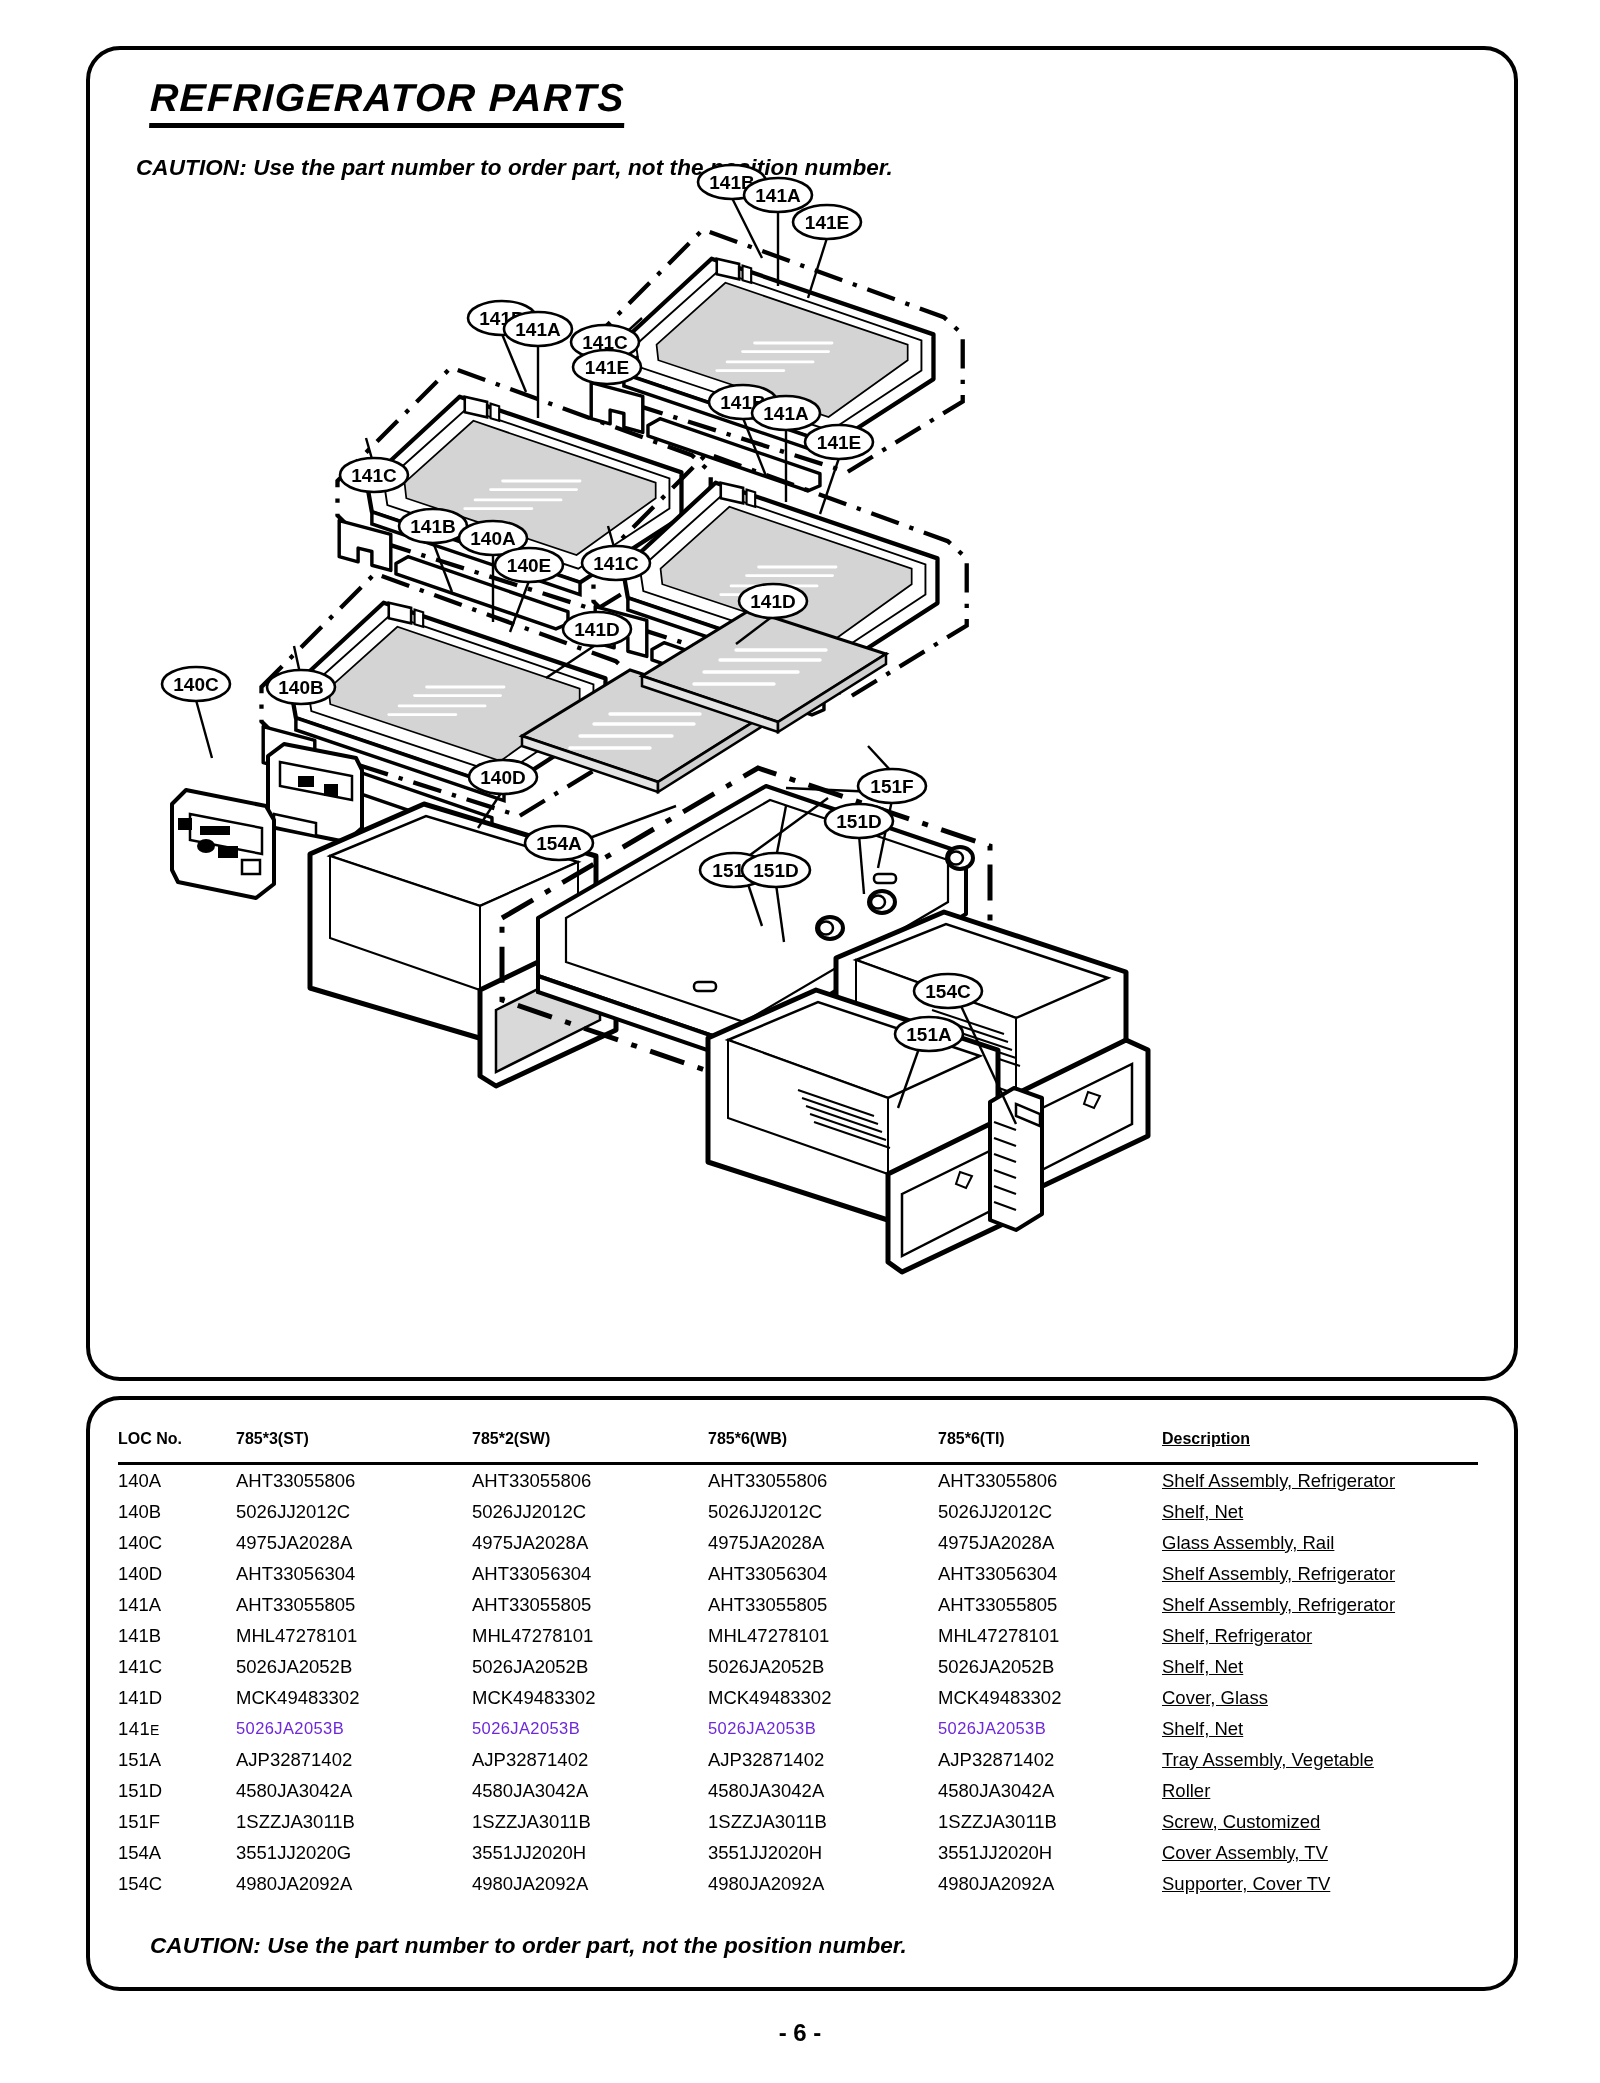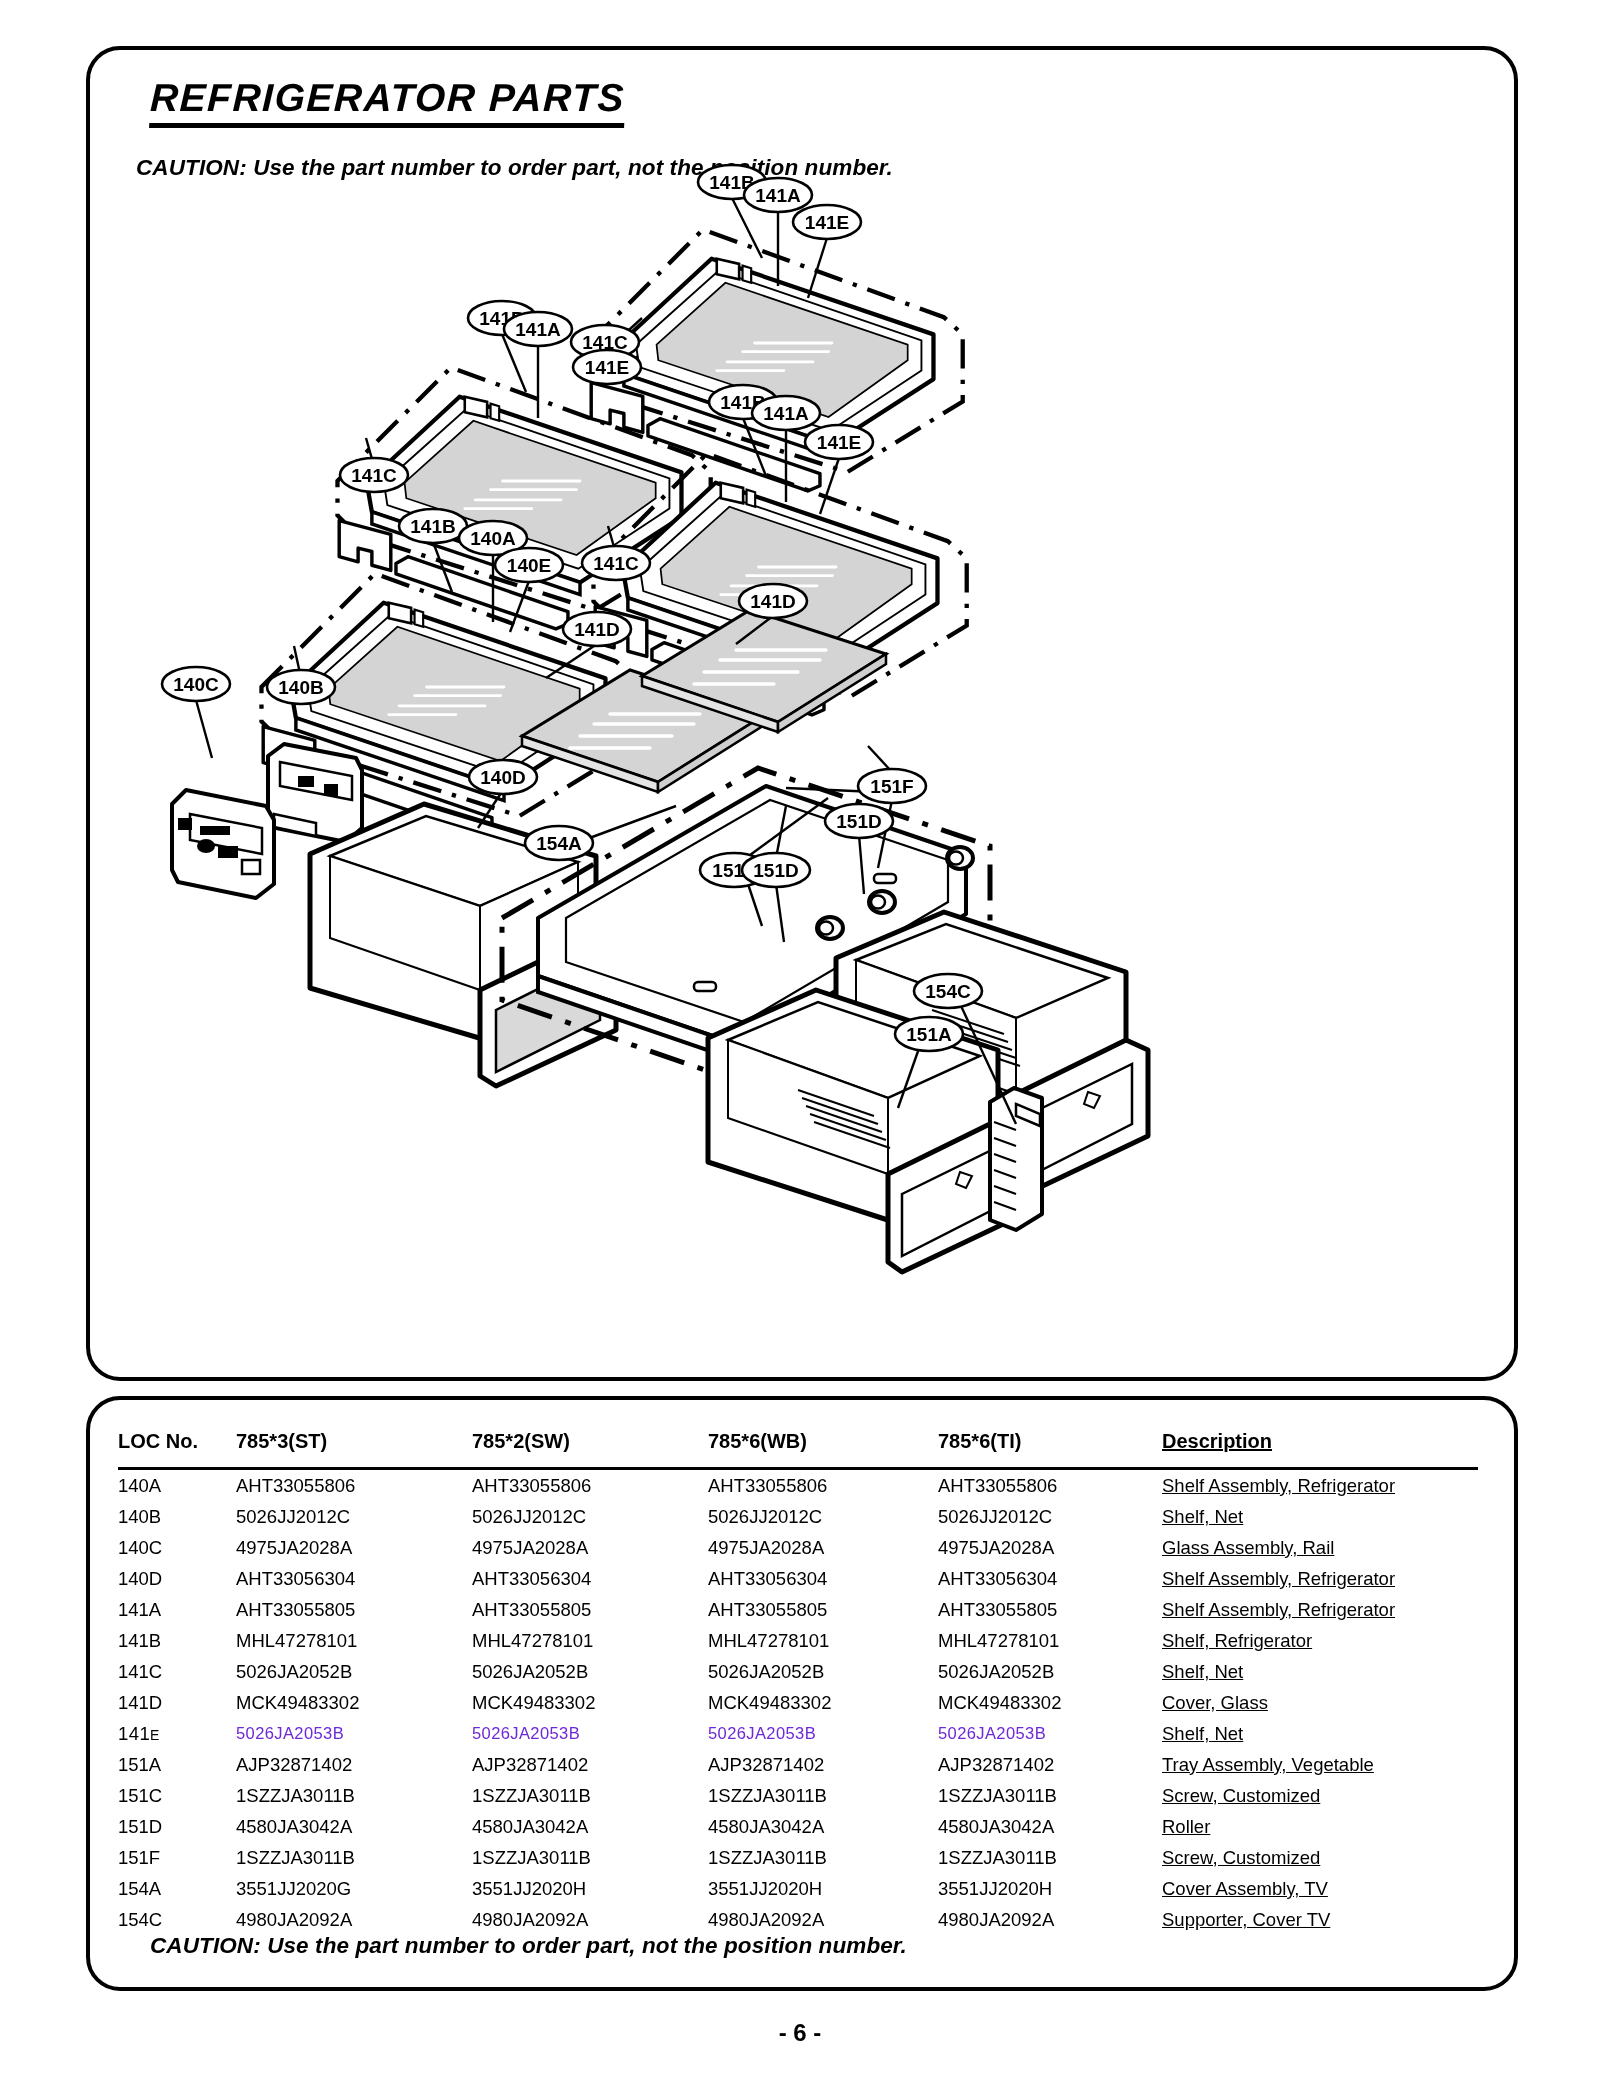--- a/index.html
+++ b/index.html
@@ -33,21 +33,21 @@
     position:absolute;left:0;top:2019px;width:1600px;text-align:center;
     font-size:24px;font-weight:bold;
   }
 
   
   #parts-table{
     position:absolute;left:118px;top:1424px;width:1360px;
     border-collapse:collapse;font-size:18.5px;
   }
   #parts-table th{
-    text-align:left;font-weight:bold;font-size:20px;
+    text-align:left;font-weight:bold;font-size:16px;
     padding:6px 0 14px 0;
   }
   #parts-table thead tr{border-bottom:3px solid #000;}
   #parts-table td{padding:4.5px 0;white-space:nowrap;}
   .c-loc{width:118px;}
   .c-p1{width:236px;}
   .c-p2{width:236px;margin-left:36px;}
   .c-p3{width:230px;}
   .c-p4{width:224px;margin-top:10px;}
   .c-desc{width:auto;text-decoration:underline;}
@@ -495,28 +495,20 @@
       </tr>
       <tr>
         <td class="c-loc">151A</td>
         <td class="c-p1">AJP32871402</td>
         <td class="c-p2">AJP32871402</td>
         <td class="c-p3">AJP32871402</td>
         <td class="c-p4">AJP32871402</td>
         <td class="c-desc">Tray Assembly, Vegetable</td>
       </tr>
       <tr>
-        <td class="c-loc">151C</td>
-        <td class="c-p1">1SZZJA3011B</td>
-        <td class="c-p2">1SZZJA3011B</td>
-        <td class="c-p3">1SZZJA3011B</td>
-        <td class="c-p4">1SZZJA3011B</td>
-        <td class="c-desc">Screw, Customized</td>
-      </tr>
-      <tr>
         <td class="c-loc">151D</td>
         <td class="c-p1">4580JA3042A</td>
         <td class="c-p2">4580JA3042A</td>
         <td class="c-p3">4580JA3042A</td>
         <td class="c-p4">4580JA3042A</td>
         <td class="c-desc">Roller</td>
       </tr>
       <tr>
         <td class="c-loc">151F</td>
         <td class="c-p1">1SZZJA3011B</td>

